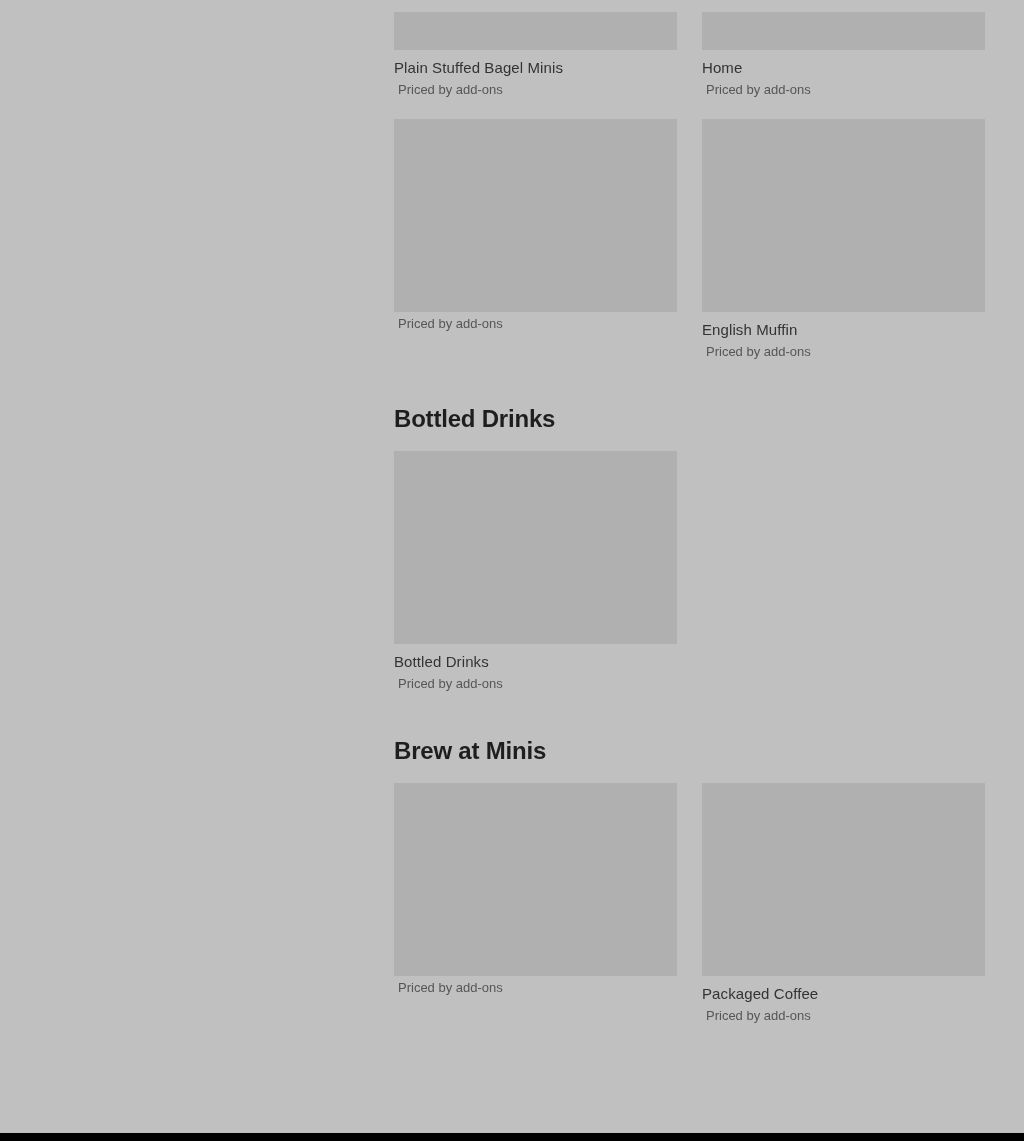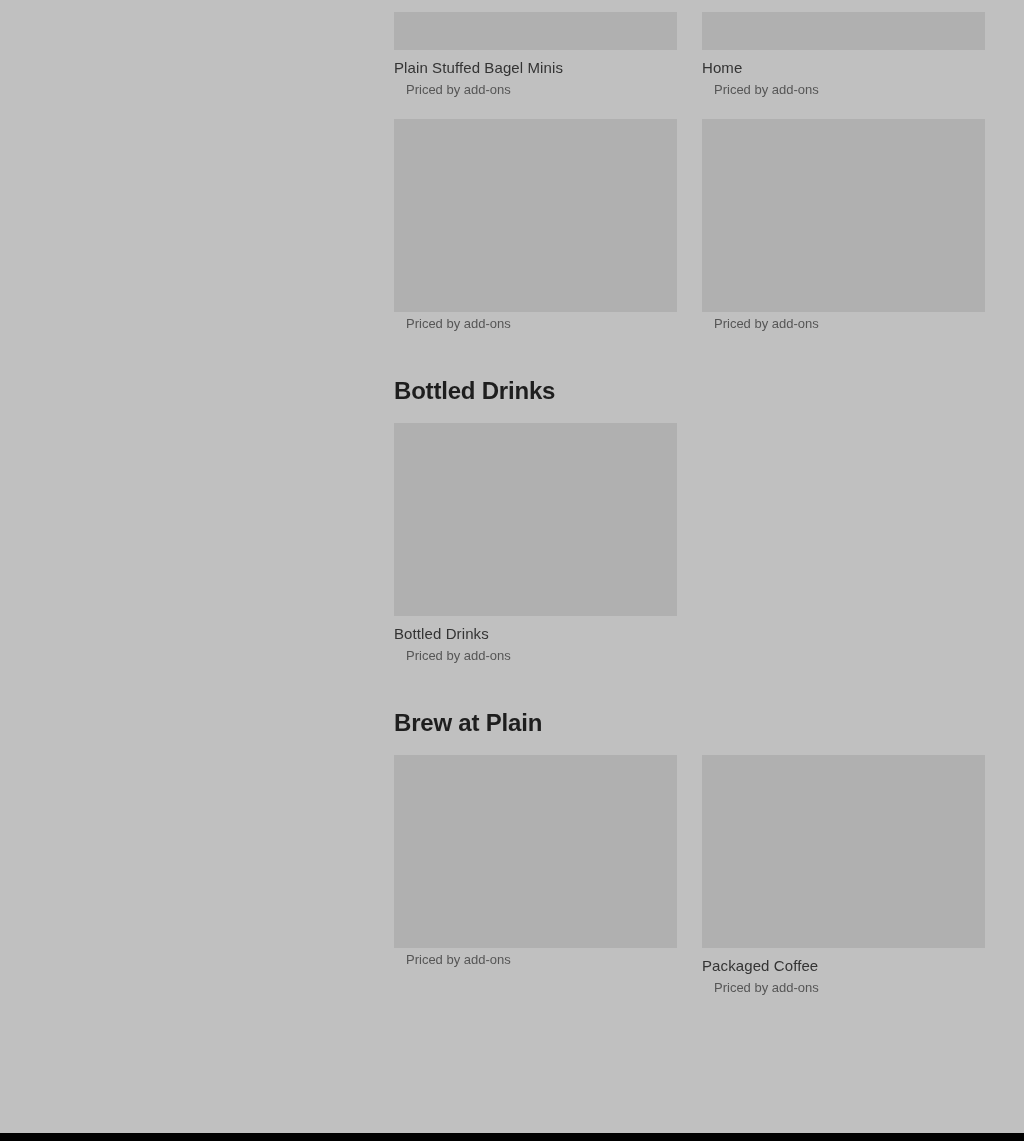--- a/index.html
+++ b/index.html
@@ -74,21 +74,21 @@
     line-height: 20px;
     margin: 8px 0 0 0;
     letter-spacing: 0.1px;
   }
 
   .product-subtitle {
     font-size: 13px;
     font-weight: 400;
     color: #565656;
     line-height: 18px;
-    margin: 3px 0 0 12px;
+    margin: 3px 0 0 4px;
   }
 
   
   .product-grid.single {
     grid-template-columns: 283px;
   }
 
   
   .bottom-bar {
     position: absolute;
@@ -120,41 +120,42 @@
           <div class="product-subtitle">Priced by add-ons</div>
         </div>
 
         <div class="product-card">
           <div class="product-thumb"></div>
           <div class="product-subtitle">Priced by add-ons</div>
         </div>
 
         <div class="product-card">
           <div class="product-thumb"></div>
+          <div class="product-title">English Muffin</div>
           <div class="product-subtitle">Priced by add-ons</div>
         </div>
 
       </div>
     </div>
 
     <div class="section">
       <h2 class="section-heading">Bottled Drinks</h2>
       <div class="product-grid single">
 
         <div class="product-card">
           <div class="product-thumb"></div>
           <div class="product-title">Bottled Drinks</div>
           <div class="product-subtitle">Priced by add-ons</div>
         </div>
 
       </div>
     </div>
 
     <div class="section">
-      <h2 class="section-heading">Brew at Plain</h2>
+      <h2 class="section-heading">Brew at Minis</h2>
       <div class="product-grid">
 
         <div class="product-card">
           <div class="product-thumb"></div>
           <div class="product-subtitle">Priced by add-ons</div>
         </div>
 
         <div class="product-card">
           <div class="product-thumb"></div>
           <div class="product-title">Packaged Coffee</div>

